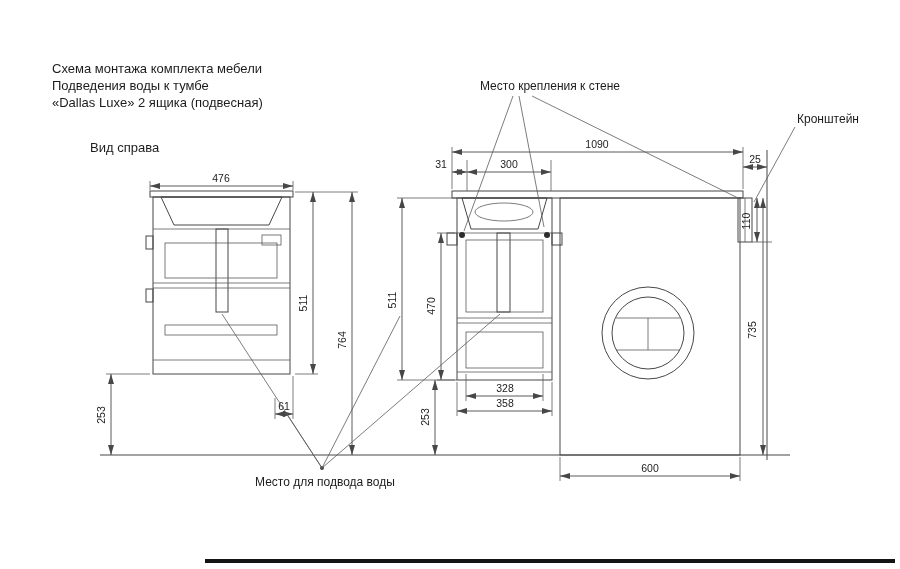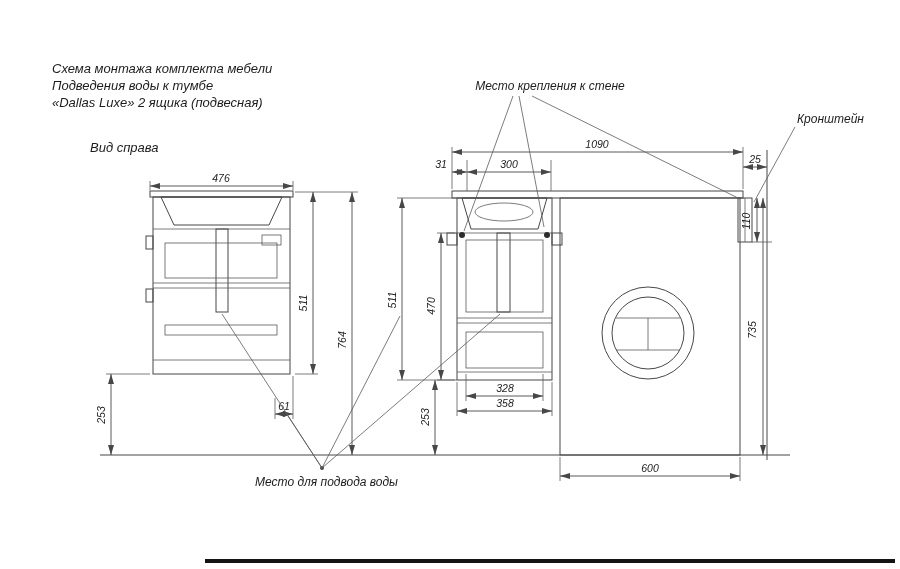--- a/index.html
+++ b/index.html
@@ -1,17 +1,17 @@
 <!DOCTYPE html>
 <html><head>
 <meta charset="utf-8">
 <style>
   html,body{margin:0;padding:0;background:#ffffff;}
   .stage{position:relative;width:900px;height:569px;background:#ffffff;overflow:hidden;
-         font-family:"Liberation Sans",sans-serif;font-style:italic;}
+         font-family:"Liberation Sans",sans-serif;}
   svg{position:absolute;left:0;top:0;}
   svg text{fill:#1c1c1c;font-family:"Liberation Sans",sans-serif;}
   .t13{font-size:13px;}
   .t12{font-size:12px;}
   .t11{font-size:10.5px;}
   .ln{stroke:#474747;stroke-width:1;fill:none;}
   .fine{stroke:#5a5a5a;stroke-width:0.8;fill:none;}
   .dim{stroke:#474747;stroke-width:0.9;fill:none;}
 </style>
 </head>

